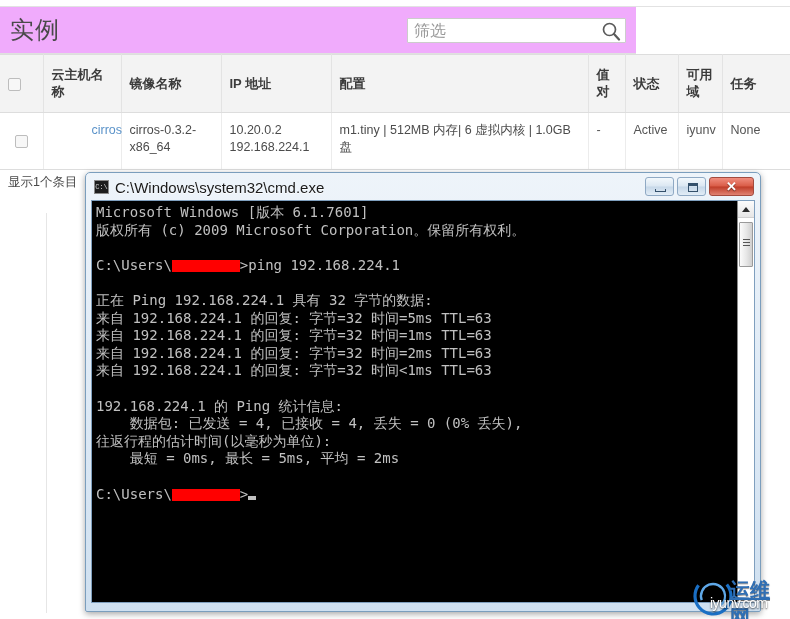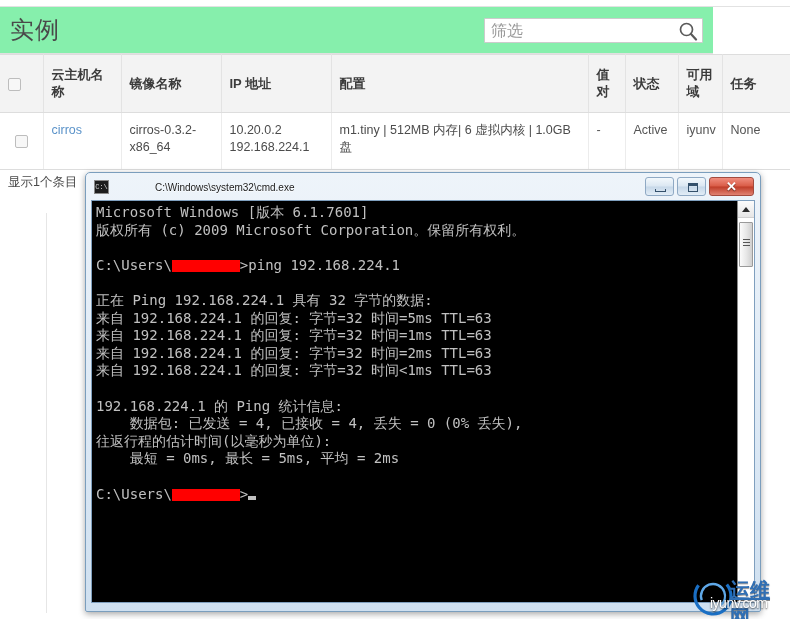--- a/index.html
+++ b/index.html
@@ -20,23 +20,23 @@
   
   .top-rule {
     position: absolute; left: 0; top: 6px;
     width: 790px; height: 1px;
     background: #e2e2e2;
   }
 
   
   .page-header {
     position: absolute; left: 0; top: 7px;
-    width: 713px; height: 47px;
+    width: 636px; height: 47px;
     border-bottom: 1px solid #e0e0e0;
-    background: #86efac;
+    background: #f0abfc;
   }
   .page-title {
     position: absolute; left: 10px; top: 9px;
     font-size: 24px; color: #4a4a4a;
     font-weight: normal;
     letter-spacing: 1px;
     line-height: 28px;
   }
   .search-wrap {
     position: absolute; right: 10px; top: 11px;
@@ -112,20 +112,21 @@
     border: 1px solid #bdbdbd;
     background: #f7f7f7;
     border-radius: 2px;
     vertical-align: middle;
     cursor: pointer;
   }
   .cell-link {
     color: #5b93c9;
     text-decoration: none;
     cursor: pointer;
+    margin-left: 40px;
   }
   td.col-check { text-align: center; vertical-align: middle; }
   td.col-pair, td.col-state, td.col-zone, td.col-task { color: #555; }
 
   
   .table-footer {
     position: absolute; left: 0; top: 170px;
     width: 790px; height: 24px;
     font-size: 12.5px; color: #4a4a4a;
     padding: 4px 0 0 8px;
@@ -157,25 +158,24 @@
     border: 1px solid #8a8a8a;
     color: #d8d8d8;
     font-family: "Liberation Mono","DejaVu Sans Mono",monospace;
     font-size: 7px;
     line-height: 13px;
     text-align: center;
     overflow: hidden;
   }
   .cmd-title {
     position: absolute; left: 24px; top: 1px;
-    font-size: 10px;
+    font-size: 15px;
     color: #1a1a1a;
     line-height: 19px;
     text-shadow: 0 1px 0 rgba(255,255,255,.8);
-    margin-left: 40px;
   }
   .win-btns {
     position: absolute; right: 1px; top: 0px;
     display: flex; gap: 3px;
   }
   .win-btn {
     width: 29px; height: 19px;
     border: 1px solid #8fa9c4;
     border-radius: 3px;
     background: linear-gradient(to bottom,#f3f8fc 0%,#dbe7f2 48%,#c6d7e8 52%,#e2edf7 100%);

